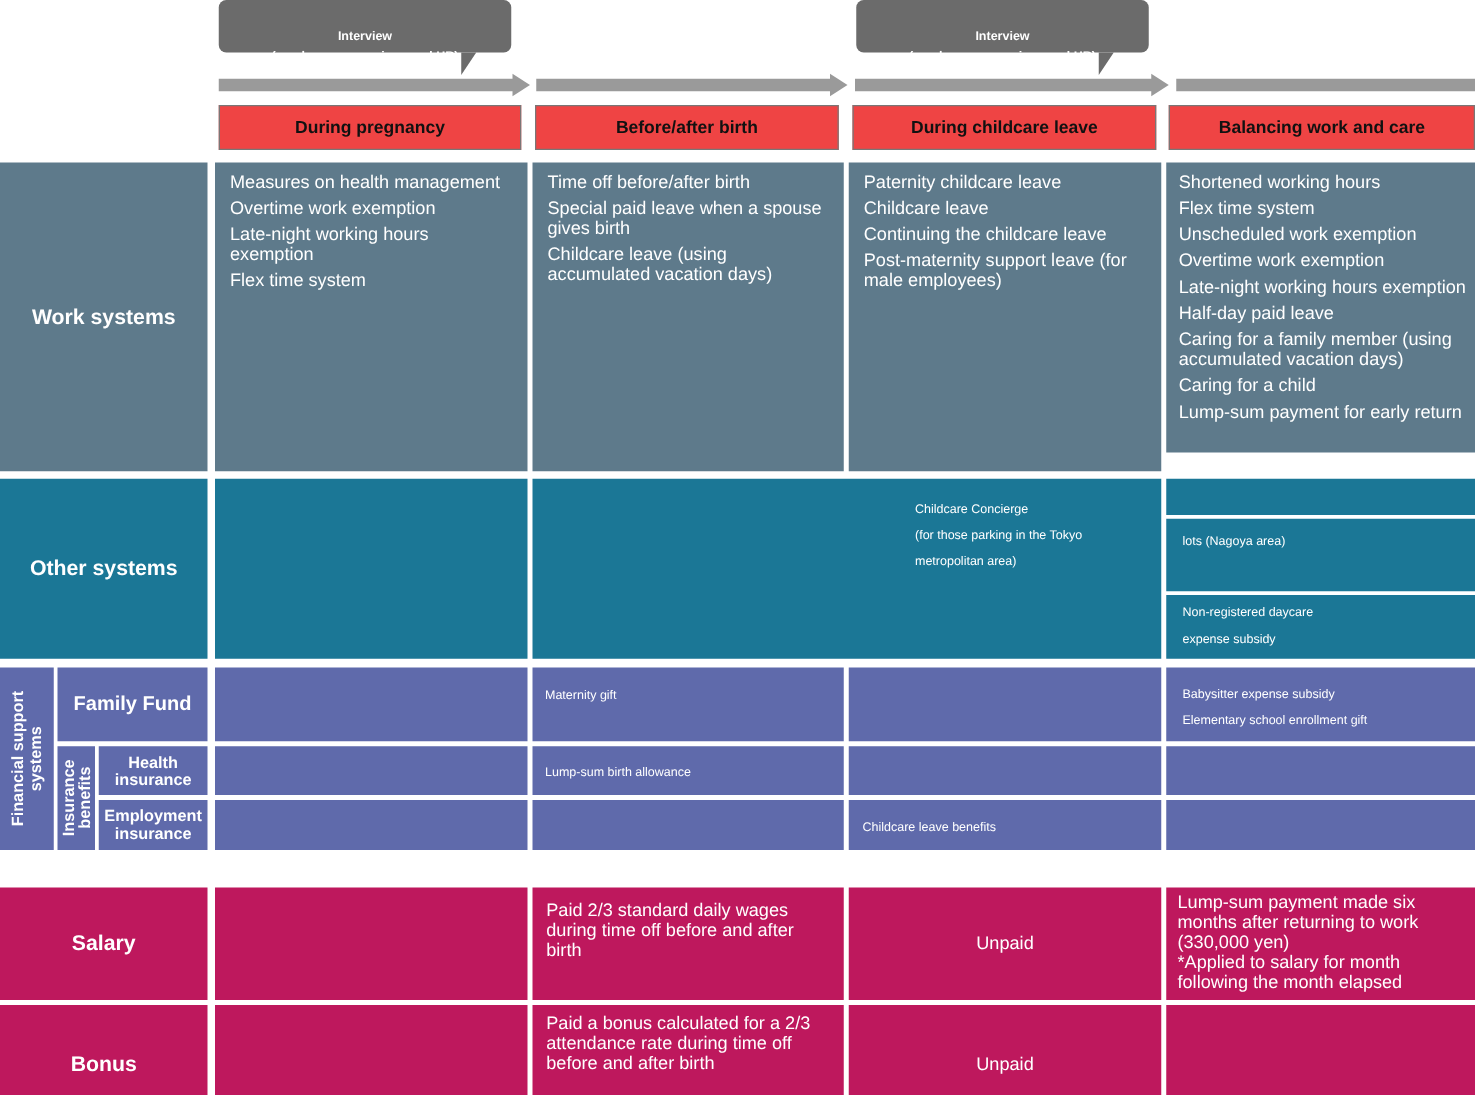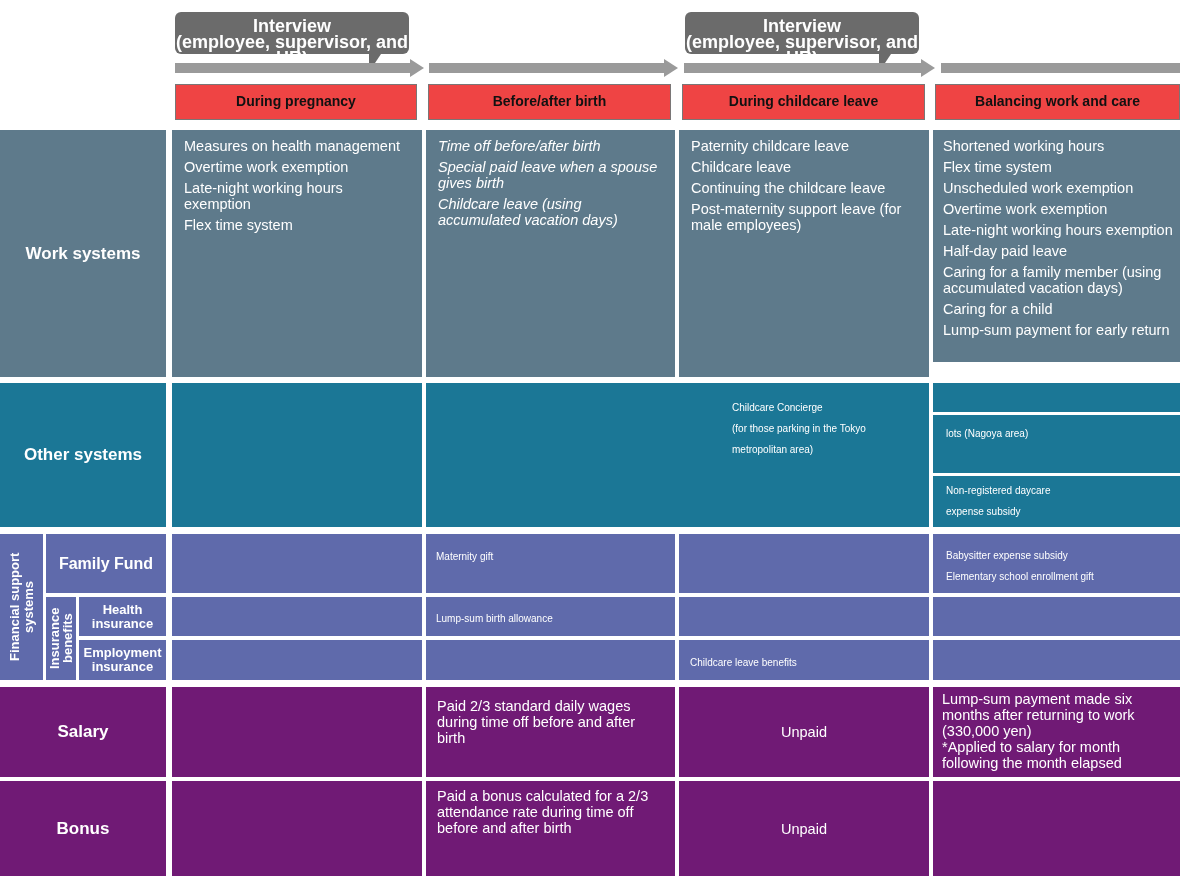--- a/index.html
+++ b/index.html
@@ -1,32 +1,32 @@
 <!DOCTYPE html>
 <html><head>
 <meta charset="utf-8">
 <style>
   html, body { margin:0; padding:0; background:#ffffff; }
   body { width:1180px; height:876px; position:relative; overflow:hidden;
          font-family:"Liberation Sans", sans-serif; color:#fff; }
   .abs { position:absolute; box-sizing:border-box; }
   .bubble { background:#6b6b6b; color:#fff; border-radius:6px; font-weight:bold;
-            font-size:18px; line-height:16px; text-align:center; padding-top:6px;margin-top:12px; }
+            font-size:10px; line-height:16px; text-align:center; padding-top:22px; }
   .bubble::after { content:""; position:absolute; right:28px; bottom:-18px;
             border-left:0 solid transparent; border-right:12px solid transparent;
             border-top:18px solid #6b6b6b; }
   .bar { background:#9a9a9a; height:10px; }
   .arrowhead { width:0; height:0; border-top:9px solid transparent; border-bottom:9px solid transparent;
                border-left:14px solid #9a9a9a; }
   .phase { border:1.5px solid #7a7676; background:#ef4444; color:#111; font-weight:bold;
            font-size:14px; text-align:center; line-height:32px; }
   .work { background:#5e7a8b; }
   .other { background:#1b7796; }
   .fin { background:#5f6aab; }
-  .pay { background:#701a75; }
+  .pay { background:#be185d;margin-top:23px; }
   .rowlabel { font-weight:bold; font-size:17px; display:flex; align-items:center; justify-content:center; text-align:center; }
   .cell { font-size:14.5px; line-height:16px; padding:8px 10px 0 12px; }
   .cell .it { margin-bottom:5px; }
   .vert { writing-mode:vertical-rl; transform:rotate(180deg); font-weight:bold; text-align:center;
           display:flex; align-items:center; justify-content:center; }
   .small-lbl { font-weight:bold; font-size:13px; line-height:14px; text-align:center;
                display:flex; align-items:center; justify-content:center; }
   .center { display:flex; align-items:center; justify-content:center; font-size:14.5px; }
   .lines { font-size:10px; line-height:21px; }
 </style>
@@ -55,21 +55,21 @@
 <div class="abs phase" style="left:682px;top:84px;width:243px;height:36px;">During childcare leave</div>
 <div class="abs phase" style="left:935px;top:84px;width:245px;height:36px;">Balancing work and care</div>
 
 <div class="abs work rowlabel" style="left:0;top:130px;width:166px;height:247px;">Work systems</div>
 <div class="abs work cell" style="left:172px;top:130px;width:250px;height:247px;">
   <div class="it">Measures on health management</div>
   <div class="it">Overtime work exemption</div>
   <div class="it">Late-night working hours exemption</div>
   <div class="it">Flex time system</div>
 </div>
-<div class="abs work cell" style="left:426px;top:130px;width:249px;height:247px;font-style:italic;">
+<div class="abs work cell" style="left:426px;top:130px;width:249px;height:247px;">
   <div class="it">Time off before/after birth</div>
   <div class="it">Special paid leave when a spouse gives birth</div>
   <div class="it">Childcare leave (using accumulated vacation days)</div>
 </div>
 <div class="abs work cell" style="left:679px;top:130px;width:250px;height:247px;">
   <div class="it">Paternity childcare leave</div>
   <div class="it">Childcare leave</div>
   <div class="it">Continuing the childcare leave</div>
   <div class="it">Post-maternity support leave (for male employees)</div>
 </div>

